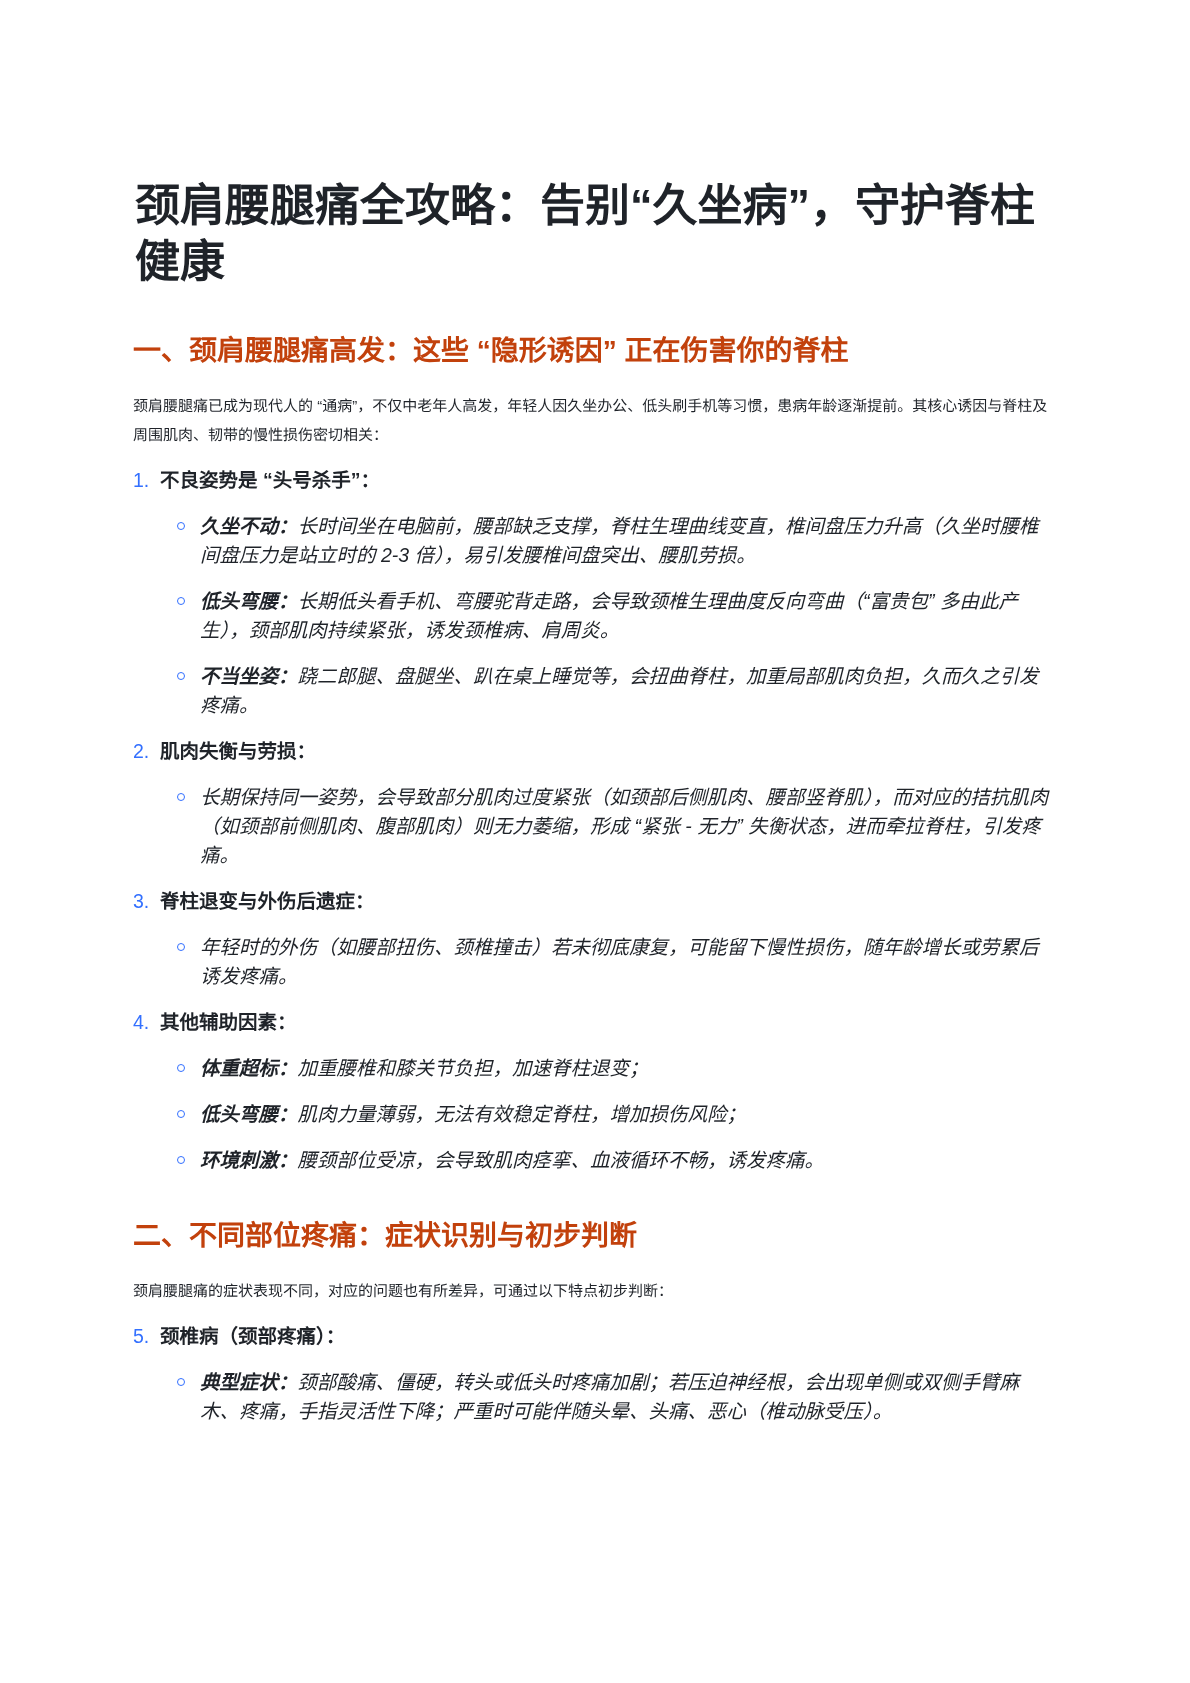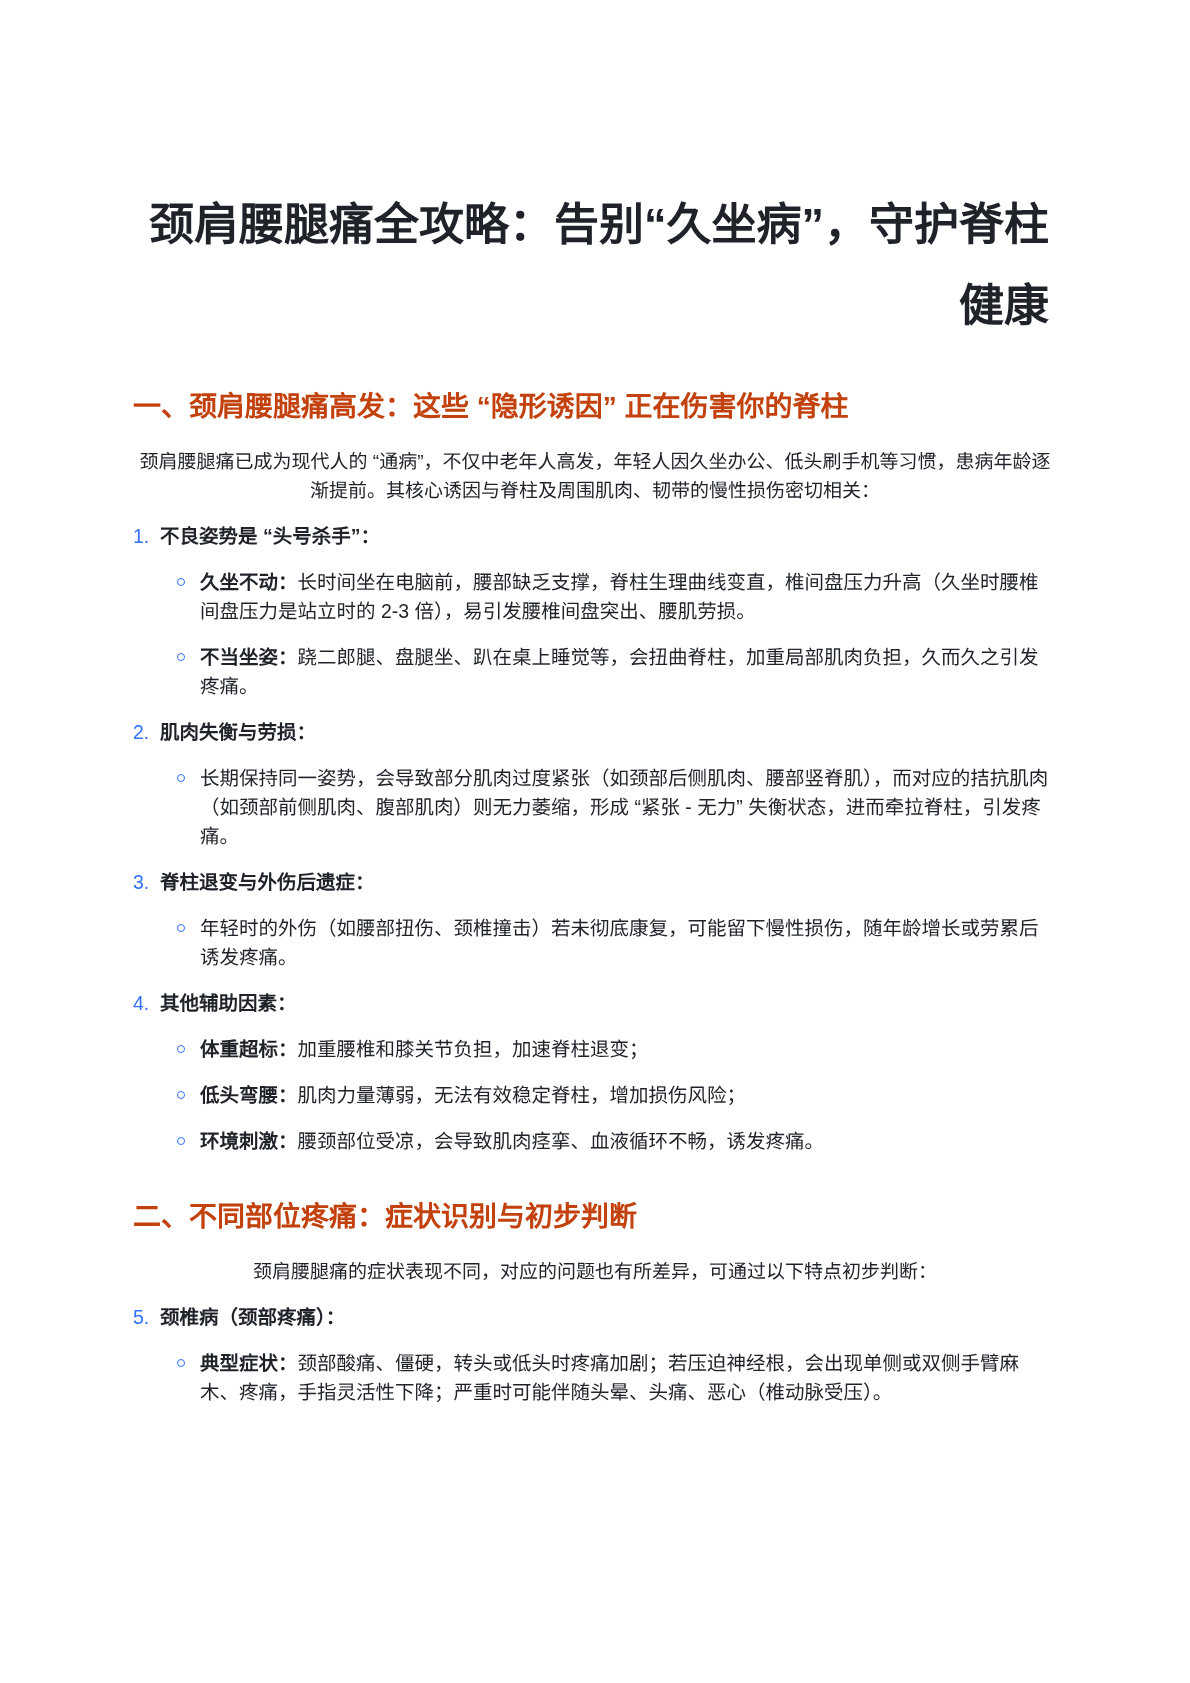--- a/index.html
+++ b/index.html
@@ -10,38 +10,36 @@
   .page {
     width: 1190px;
     min-height: 1683px;
     box-sizing: border-box;
     padding: 176px 133px 80px 133px;
     background: #ffffff;
     overflow: hidden;
   }
   h1 {
     font-size: 45px;
-    line-height: 81px;
+    line-height: 56px;
     font-weight: 700;
-    margin: 8px;
+    margin: 2px;
     color: #1f2329;
-    text-align: right;
   }
   h2 {
     font-size: 28px;
     line-height: 42px;
     font-weight: 700;
     margin: 40px 0 19px 0;
     color: #c2410c;
   }
   .intro {
-    font-size: 19px;
+    font-size: 15px;
     line-height: 29px;
     margin: 0 0 17px 0;
-    text-align: center;
   }
   .item-head {
     display: flex;
     align-items: flex-start;
     font-size: 19.5px;
     line-height: 29px;
     margin: 0 0 17px 0;
   }
   .num {
     flex: none;
@@ -51,20 +49,21 @@
   .item-label {
     font-weight: 600;
   }
   .bullet {
     display: flex;
     align-items: flex-start;
     font-size: 19.5px;
     line-height: 29px;
     margin: 0 0 17px 0;
     padding-left: 44px;
+    font-style: italic;
   }
   .dot {
     flex: none;
     width: 8px;
     height: 8px;
     box-sizing: border-box;
     border: 1.6px solid #3370ff;
     border-radius: 50%;
     margin: 10px 15px 0 0;
   }
@@ -85,20 +84,24 @@
     <div class="item-head">
       <span class="num">1.</span>
       <span class="item-label">不良姿势是 “头号杀手”：</span>
     </div>
     <div class="bullets">
   <div class="bullet">
     <span class="dot"></span>
     <span class="bullet-text"><strong class="lead">久坐不动：</strong><span class="rest">长时间坐在电脑前，腰部缺乏支撑，脊柱生理曲线变直，椎间盘压力升高（久坐时腰椎间盘压力是站立时的 2-3 倍），易引发腰椎间盘突出、腰肌劳损。</span></span>
   </div>
 
+  <div class="bullet">
+    <span class="dot"></span>
+    <span class="bullet-text"><strong class="lead">低头弯腰：</strong><span class="rest">长期低头看手机、弯腰驼背走路，会导致颈椎生理曲度反向弯曲（“富贵包” 多由此产生），颈部肌肉持续紧张，诱发颈椎病、肩周炎。</span></span>
+  </div>
 
   <div class="bullet">
     <span class="dot"></span>
     <span class="bullet-text"><strong class="lead">不当坐姿：</strong><span class="rest">跷二郎腿、盘腿坐、趴在桌上睡觉等，会扭曲脊柱，加重局部肌肉负担，久而久之引发疼痛。</span></span>
   </div>
 </div>
   </div>
 
   <div class="list-item">
     <div class="item-head">

